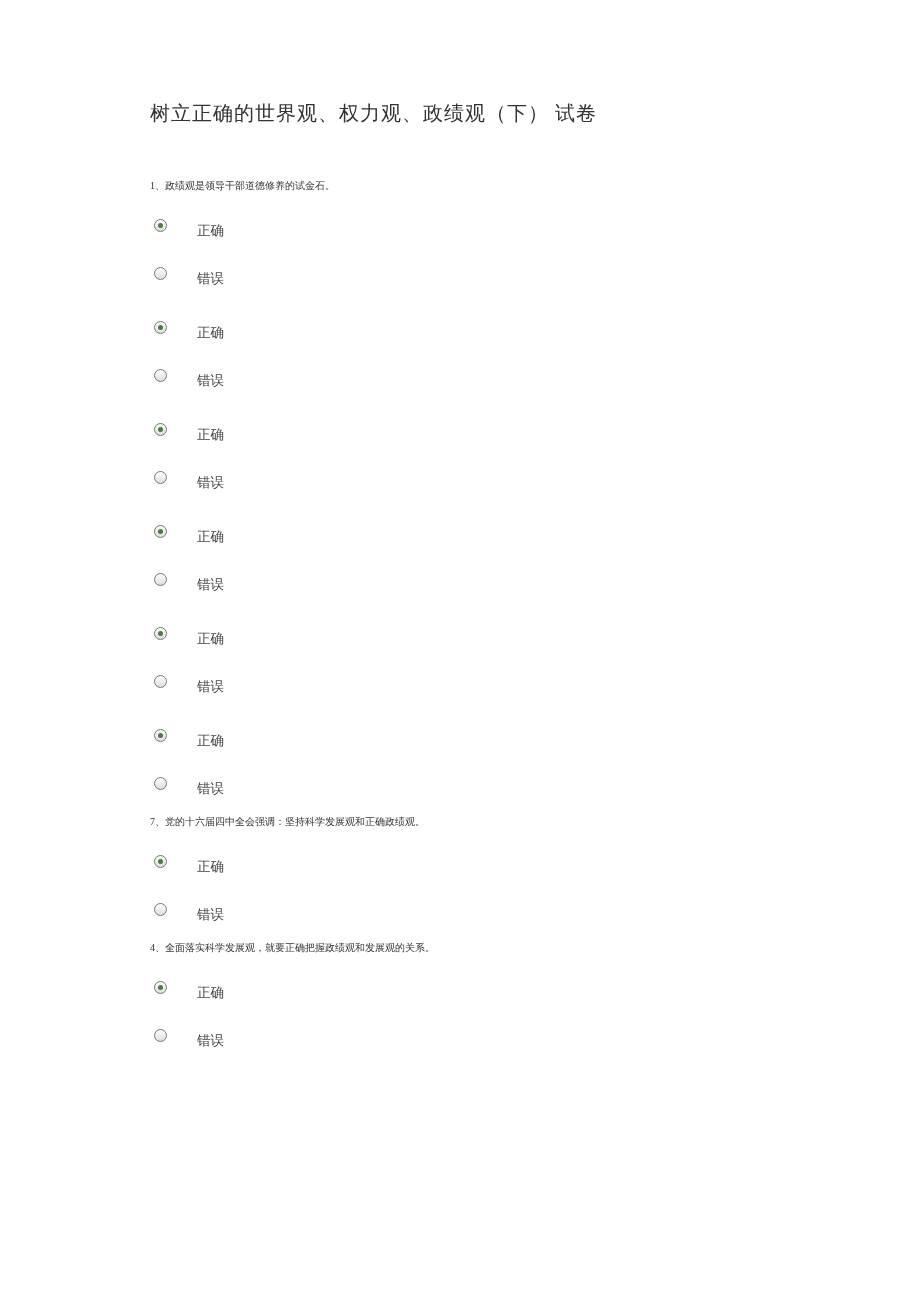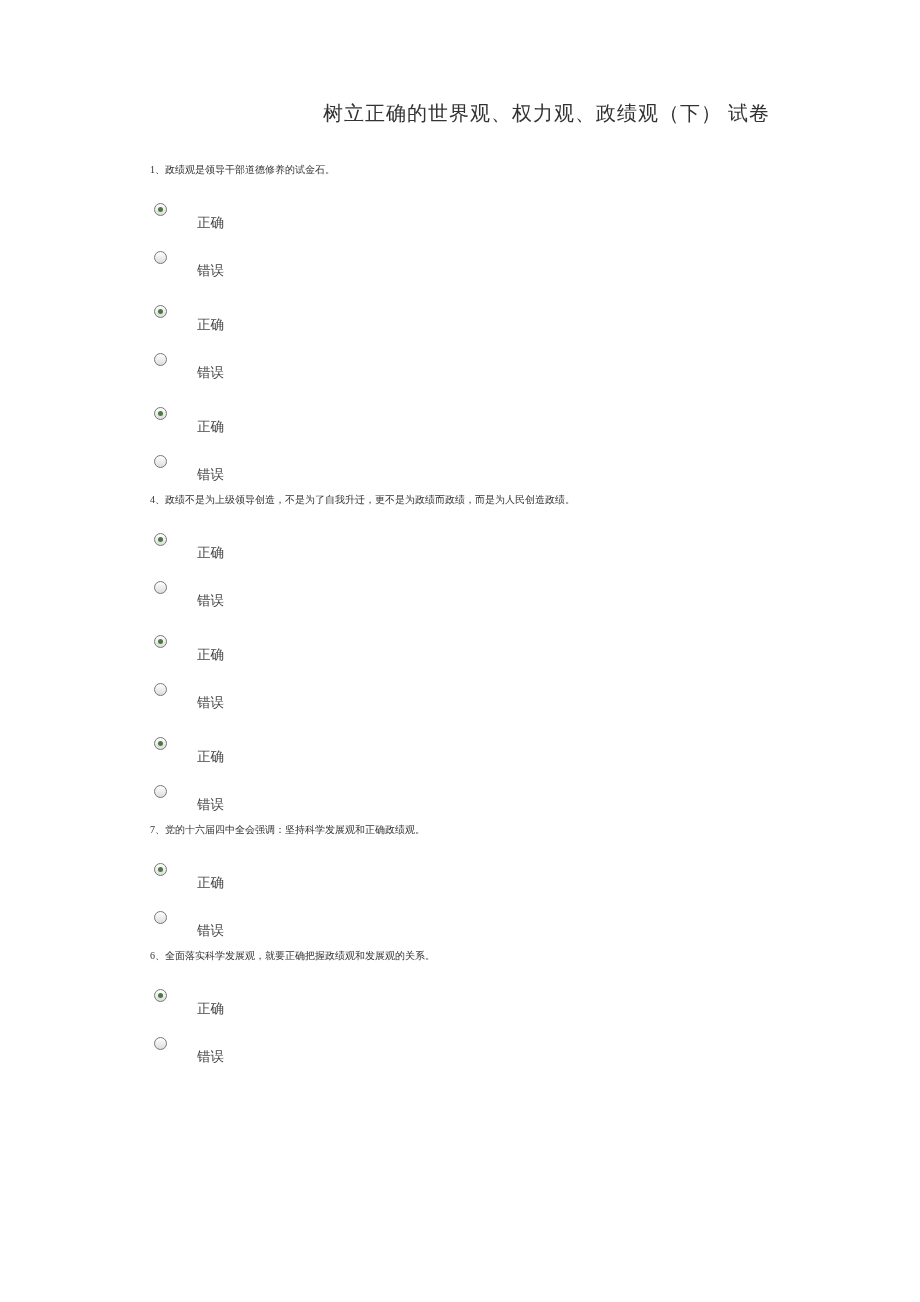--- a/index.html
+++ b/index.html
@@ -5,22 +5,22 @@
     * { margin: 0; padding: 0; box-sizing: border-box; }
     body {
       background: #fff;
       font-family: "SimSun", "宋体", serif;
       width: 920px;
       padding: 100px 150px 60px 150px;
       color: #333;
     }
     .title {
       font-size: 20px;
-      text-align: right;
-      margin-bottom: 34px;
+      text-align: left;
+      margin-bottom: 50px;
       font-weight: normal;
       letter-spacing: 1px;
     }
     .question {
       margin-bottom: 6px;
     }
     .q-text {
       font-size: 10px;
       line-height: 1.8;
       margin-bottom: 6px;
@@ -48,21 +48,21 @@
       width: 5px;
       height: 5px;
       border-radius: 50%;
       background: #4a7a3f;
       display: block;
     }
     .option-label {
       font-size: 13.5px;
       color: #444;
       position: relative;
-      top: 14px;
+      top: 6px;
     }
   </style>
 </head>
 <body>
 
 <h1 class="title">树立正确的世界观、权力观、政绩观（下）   试卷</h1>
 
 <div id="questions-container">
     <div class="question">
       <div class="q-text">1、政绩观是领导干部道德修养的试金石。</div>
@@ -89,21 +89,20 @@
       <div class="option">
         <span class="radio selected"></span>
         <span class="option-label">正确</span>
       </div>
       <div class="option">
         <span class="radio"></span>
         <span class="option-label">错误</span>
       </div>
     </div>
     <div class="question">
-      <div class="q-text">4、政绩不是为上级领导创造，不是为了自我升迁，更不是为政绩而政绩，而是为人民创造政绩。</div>
       <div class="option">
         <span class="radio selected"></span>
         <span class="option-label">正确</span>
       </div>
       <div class="option">
         <span class="radio"></span>
         <span class="option-label">错误</span>
       </div>
     </div>
     <div class="question">
@@ -131,21 +130,21 @@
       <div class="option">
         <span class="radio selected"></span>
         <span class="option-label">正确</span>
       </div>
       <div class="option">
         <span class="radio"></span>
         <span class="option-label">错误</span>
       </div>
     </div>
     <div class="question">
-      <div class="q-text">6、全面落实科学发展观，就要正确把握政绩观和发展观的关系。</div>
+      <div class="q-text">4、全面落实科学发展观，就要正确把握政绩观和发展观的关系。</div>
       <div class="option">
         <span class="radio selected"></span>
         <span class="option-label">正确</span>
       </div>
       <div class="option">
         <span class="radio"></span>
         <span class="option-label">错误</span>
       </div>
     </div>
   </div>

